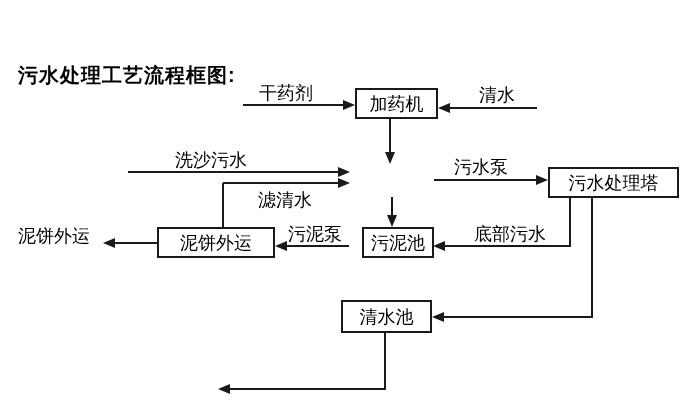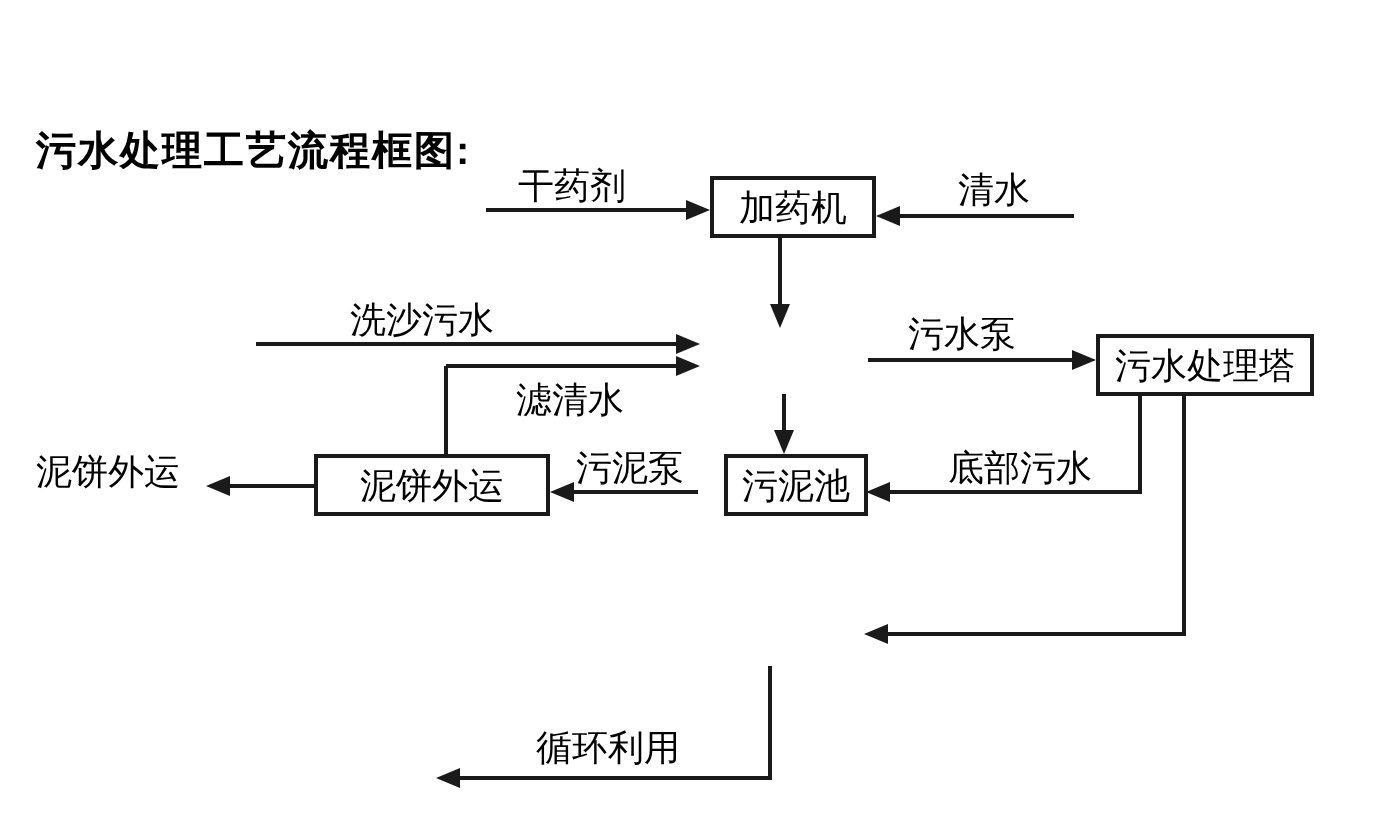--- a/index.html
+++ b/index.html
@@ -41,23 +41,24 @@
   }
 </style>
 </head>
 <body>
 
 <div class="canvas">
 
   <div class="title">污水处理工艺流程框图:</div>
 
   <div class="node" style="left:355px;top:88px;width:83px;height:31px">加药机</div>
-  <div class="node" style="left:548px;top:167px;width:109px;height:31px">污水处理塔</div>
+  <div class="node" style="left:548px;top:167px;width:131px;height:31px">污水处理塔</div>
   <div class="node" style="left:362px;top:227px;width:72px;height:31px">污泥池</div>
   <div class="node" style="left:157px;top:227px;width:118px;height:31px">泥饼外运</div>
+  <div class="node" style="left:341px;top:300px;width:91px;height:33px">清水池</div>
 
   <div class="hline" style="left:243px;top:104px;width:100px"></div>
   <div class="ah r" style="left:343px;top:100px"></div>
   <span class="lbl" style="left:259px;top:84px">干药剂</span>
 
   <div class="hline" style="left:450px;top:107px;width:87px"></div>
   <div class="ah l" style="left:438px;top:103px"></div>
   <span class="lbl" style="left:479px;top:86px">清水</span>
 
   <div class="vline" style="left:389px;top:119px;height:35px"></div>
@@ -92,15 +93,14 @@
   <div class="hline" style="left:444px;top:316px;width:149px"></div>
   <div class="ah l" style="left:432px;top:312px"></div>
 
   <div class="hline" style="left:115px;top:242px;width:42px"></div>
   <div class="ah l" style="left:103px;top:238px"></div>
   <span class="lbl" style="left:18px;top:227px">泥饼外运</span>
 
   <div class="vline" style="left:384px;top:333px;height:56px"></div>
   <div class="hline" style="left:230px;top:388px;width:156px"></div>
   <div class="ah l" style="left:218px;top:384px"></div>
-  <span class="lbl" style="left:268px;top:365px">循环利用</span>
 
 </div>
 
 </body></html>

